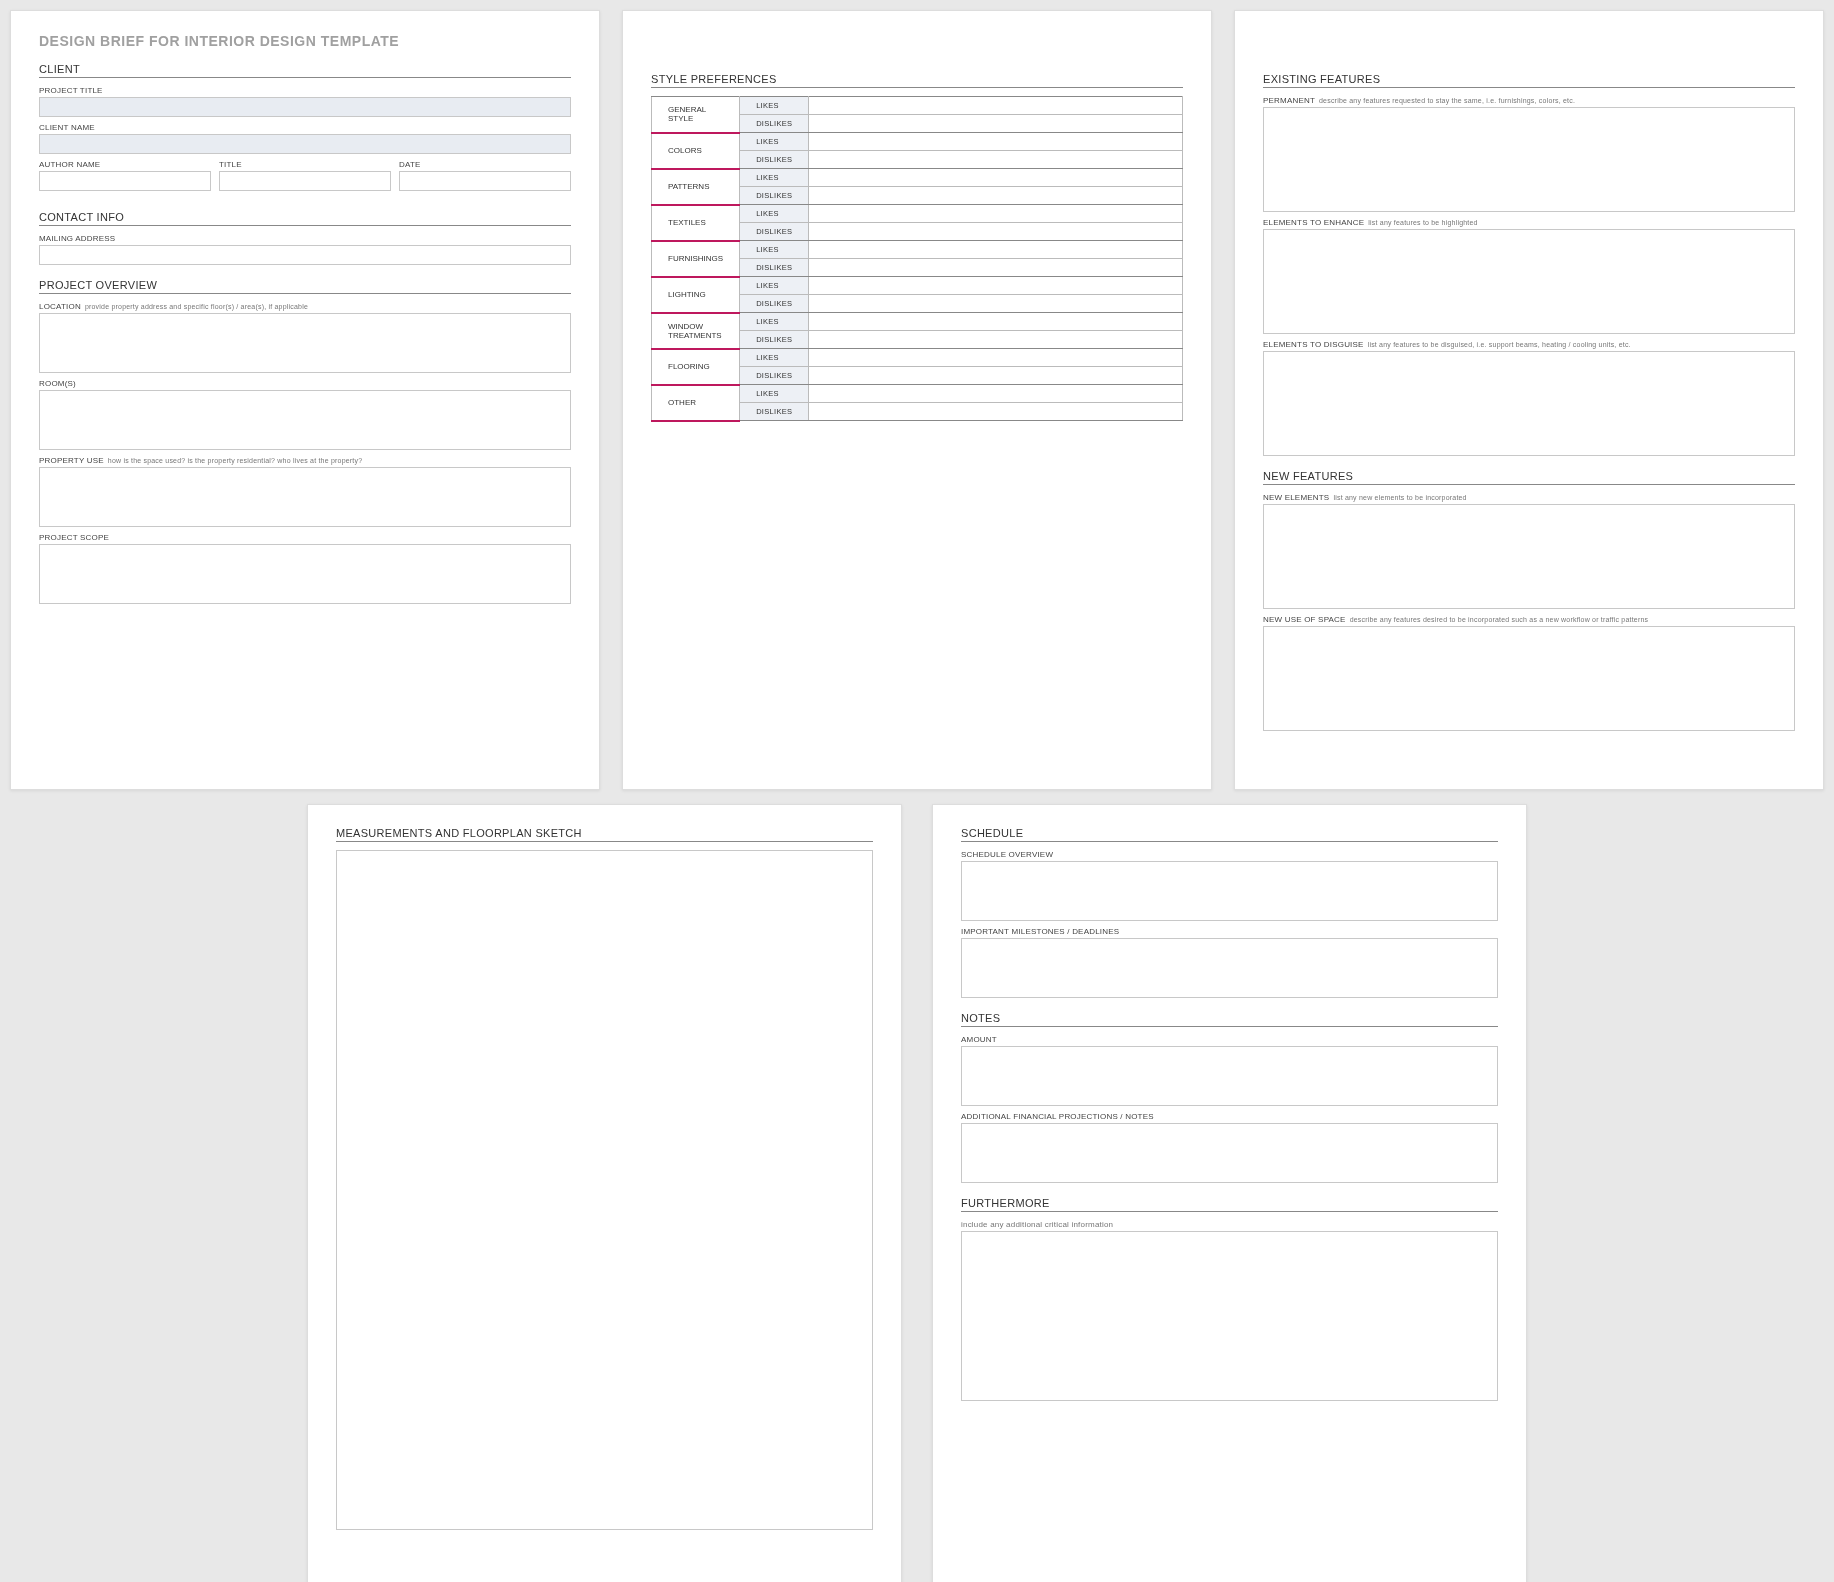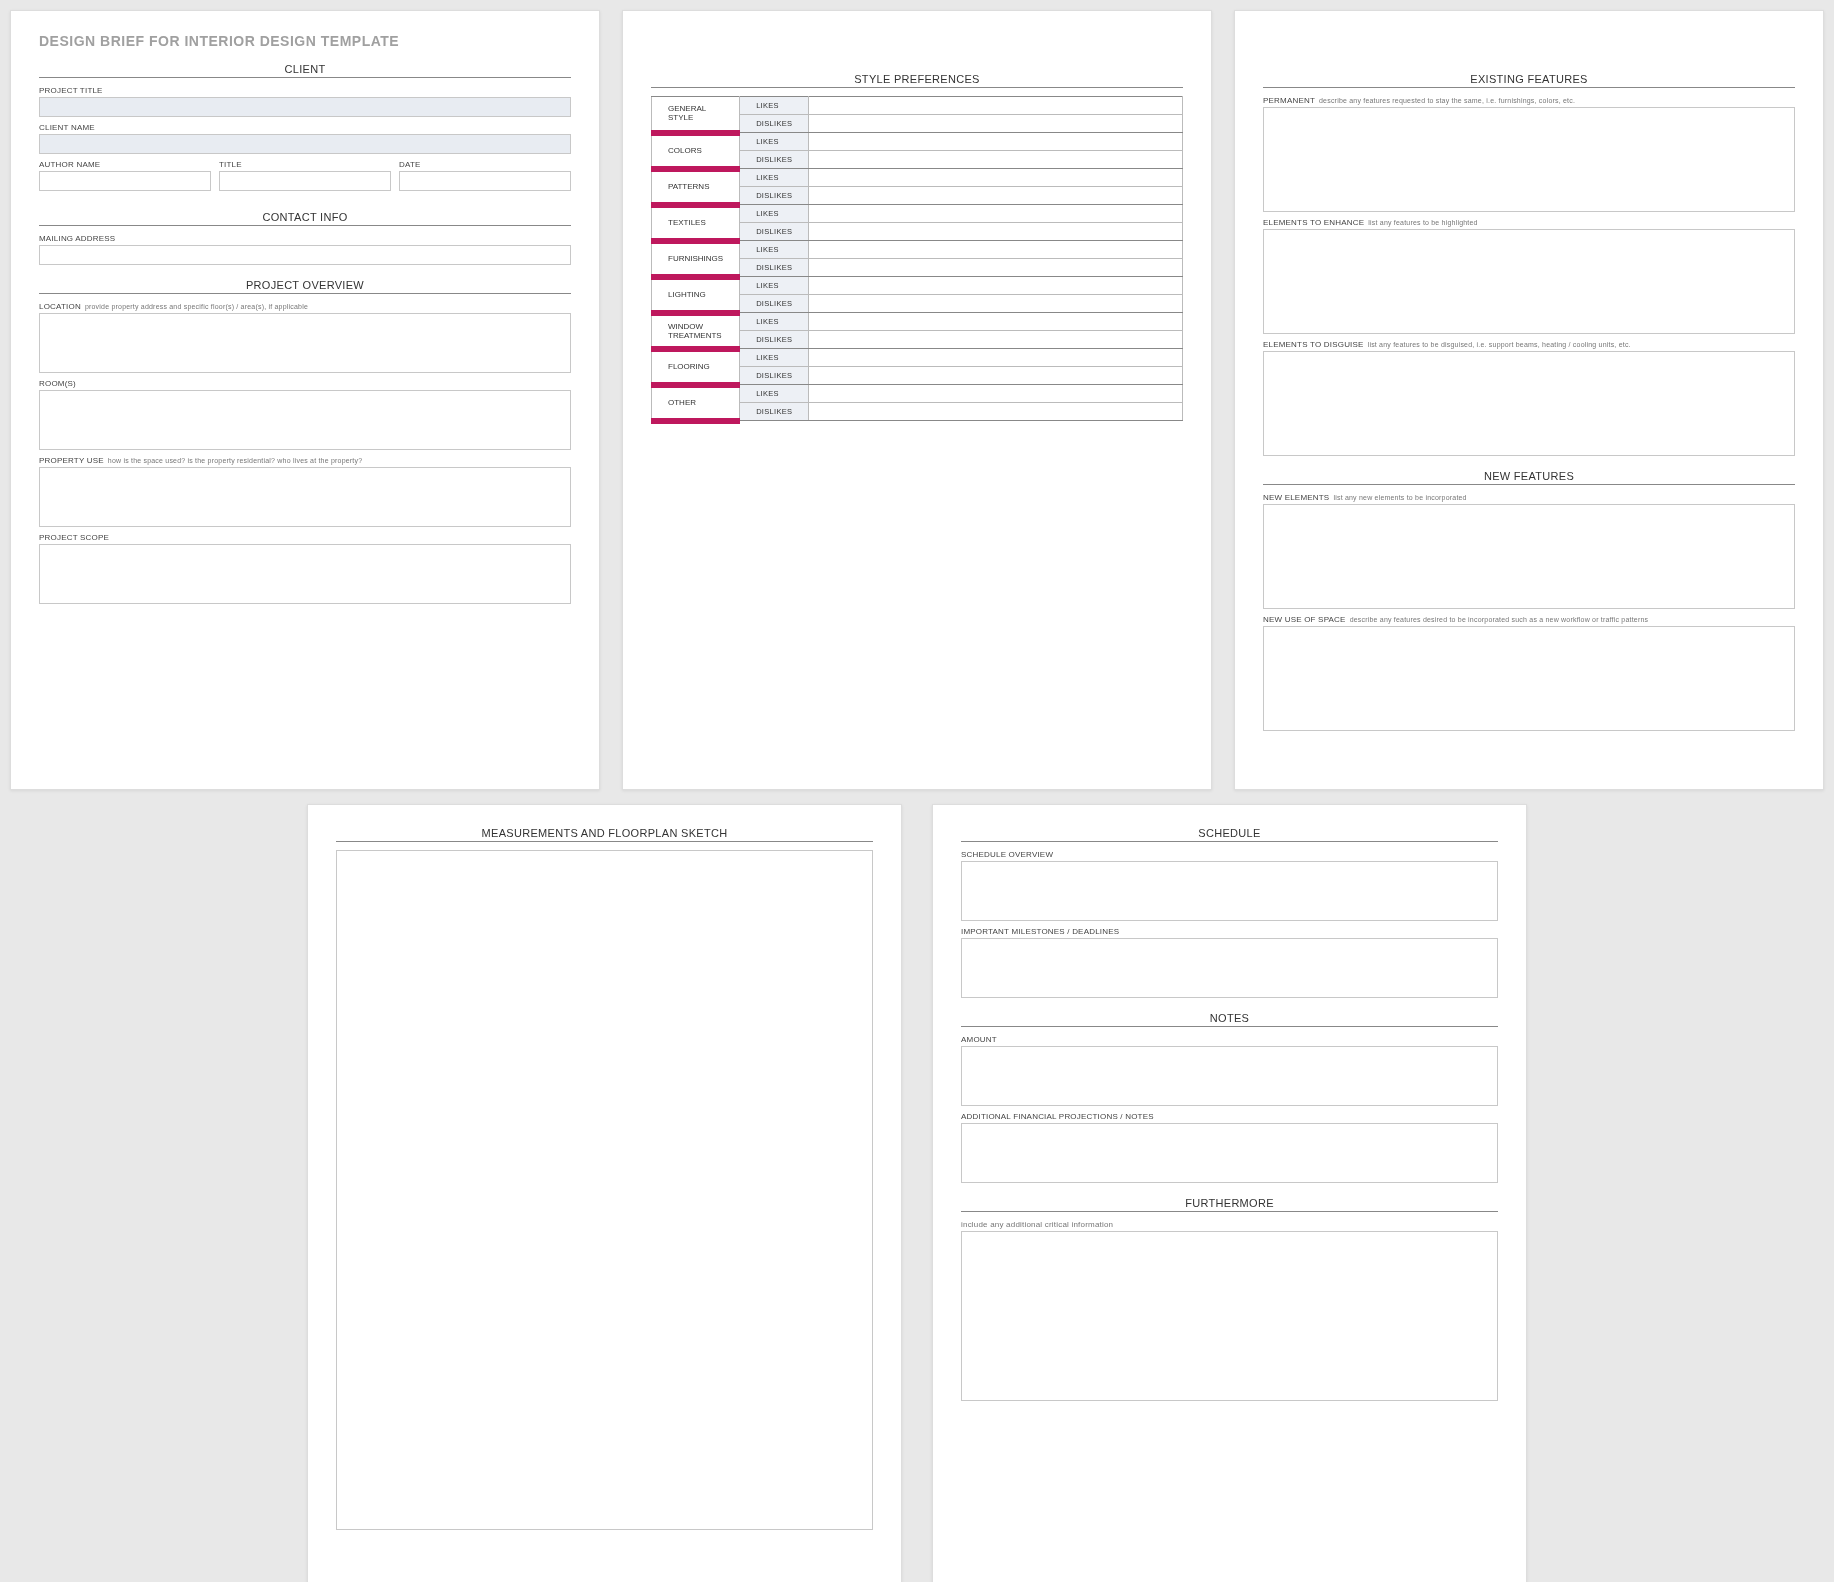--- a/index.html
+++ b/index.html
@@ -31,21 +31,20 @@
   }
   .section-title {
     font-size: 11px;
     font-weight: normal;
     color: #333;
     border-bottom: 1px solid #888;
     padding-bottom: 2px;
     margin-top: 14px;
     margin-bottom: 8px;
     letter-spacing: 0.3px;
-    text-align: center;
   }
   .section-title:first-child { margin-top: 0; }
   .field-label {
     font-size: 8px;
     color: #444;
     margin-bottom: 2px;
     letter-spacing: 0.2px;
   }
   .field-label .hint {
     font-size: 7px;
@@ -63,21 +62,21 @@
     font-size: 9px;
   }
   .input-box.shaded { background: #e8ecf2; }
   .input-box.tall { height: 60px; }
   .input-box.taller { height: 105px; }
   .input-box.tallest { height: 170px; }
   .field-row { display: flex; gap: 8px; }
   .field-col { flex: 1; }
   .pref-table { width: 100%; border-collapse: collapse; margin-top: 4px; }
   .pref-table td { border: 1px solid #bbb; padding: 4px 16px; font-size: 7.5px; vertical-align: middle; }
-  .pref-table td.cat { width: 80px; font-size: 8px; color: #333; border-top: 1px solid #888; border-bottom: 6px solid #be185d; }
+  .pref-table td.cat { width: 80px; font-size: 8px; color: #333; border-top: 1px solid #888; border-bottom: 2px solid #be185d; }
   .pref-table td.lk { width: 48px; background: #edf0f5; text-align: left; font-size: 7.5px; letter-spacing: 0.3px; }
   .pref-table td.val { background: #fff; }
   .pref-table tr.group-top td { border-top: 1px solid #888; }
   .pref-table tr.group-bot td { border-bottom: 1px solid #888; }
   .sketch-box {
     border: 1px solid #c8c8c8;
     width: 100%;
     height: 680px;
     margin-top: 8px;
   }

